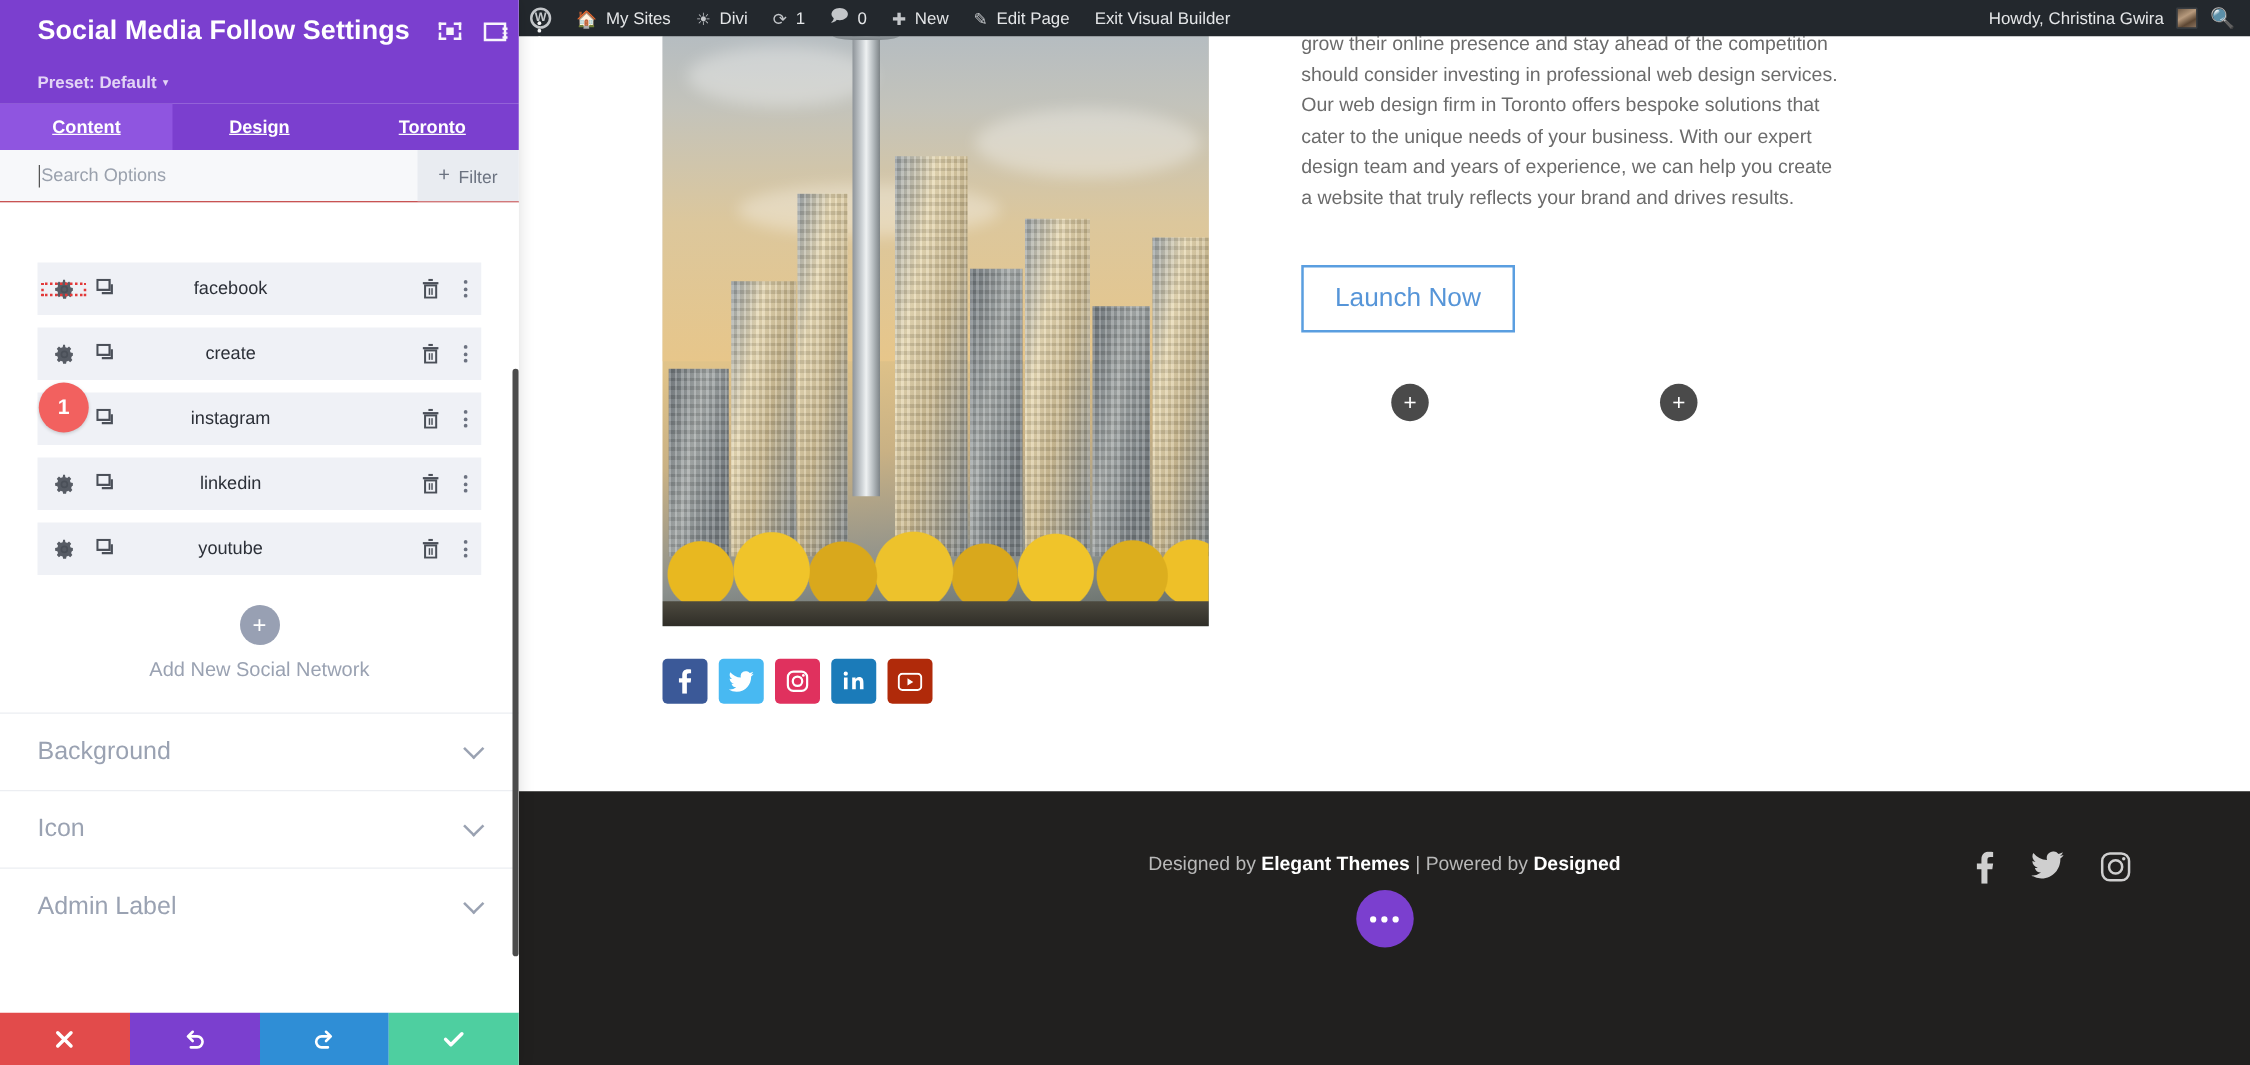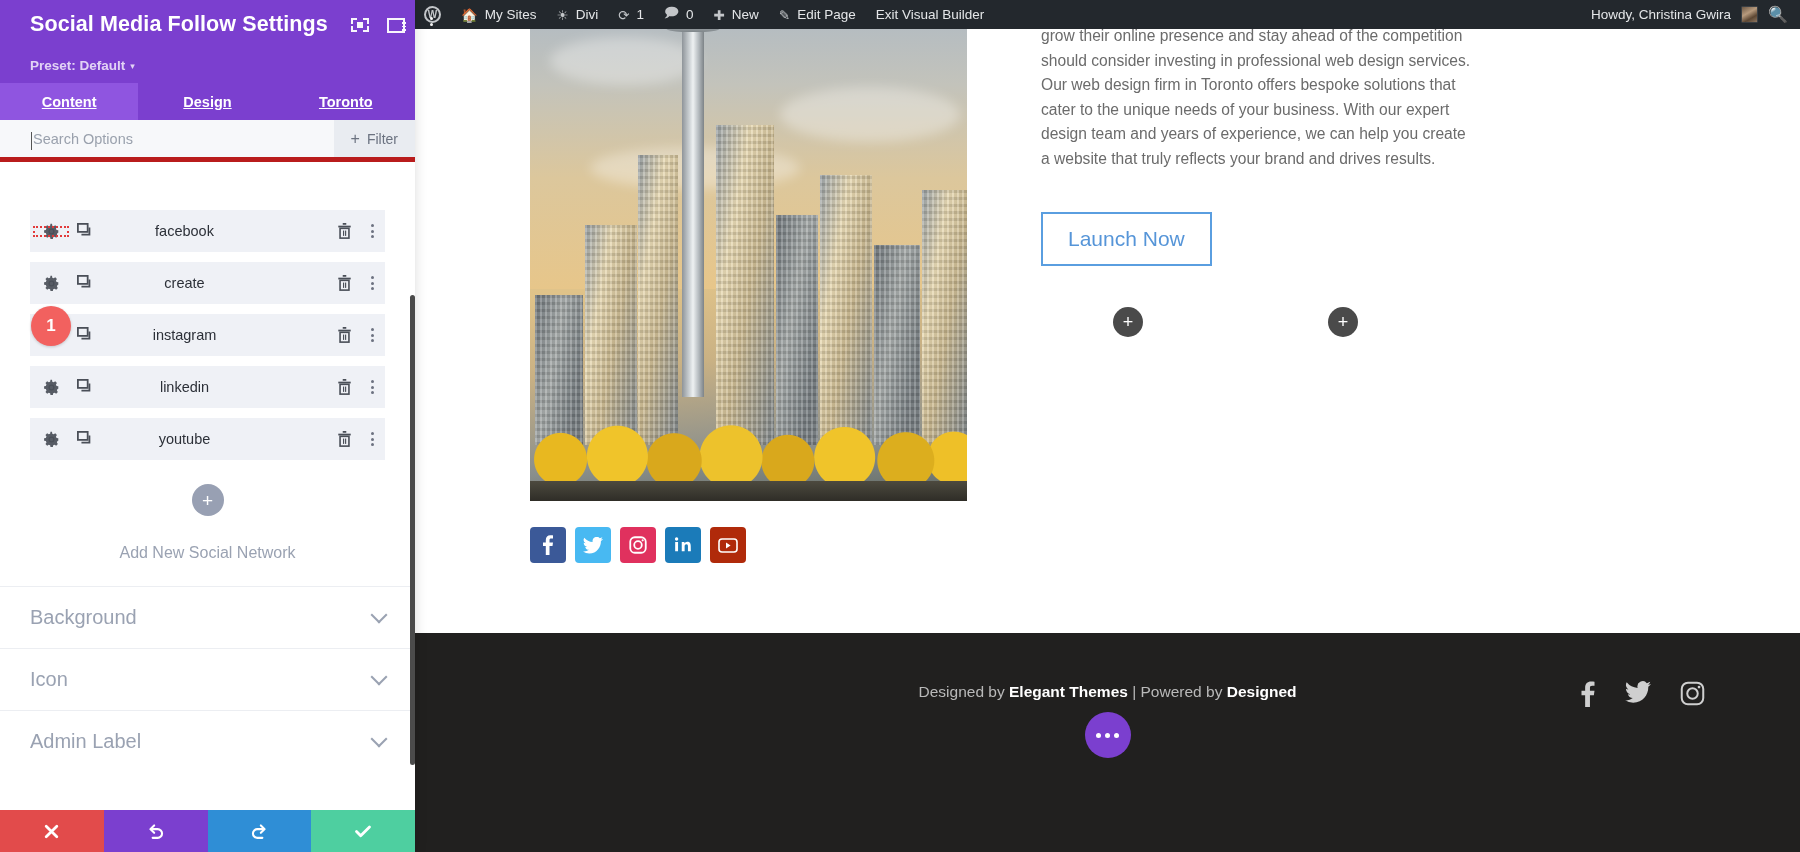--- a/index.html
+++ b/index.html
@@ -57,21 +57,21 @@
 
   .panel-tabs { display: flex; background: #7b3fcf; height: 37px; }
   .panel-tab {
     flex: 1; display: flex; align-items: center; justify-content: center;
     color: #fff; font-size: 14.5px; font-weight: bold; cursor: pointer; text-decoration: underline;
   }
   .panel-tab.active { background: #8f55e0; }
 
   .search-row {
     display: flex; align-items: center; height: 42px;
-    background: #f7f8fa; border-bottom: 5px solid #b91c1c; position: relative;
+    background: #f7f8fa; border-bottom: 1px solid #b91c1c; position: relative;
   }
   .search-input {
     flex: 1; border: 0; outline: 0; background: transparent;
     font-family: "Liberation Sans", sans-serif;
     font-size: 14.5px; color: #6b7280; padding: 0 14px 0 33px;
   }
   .search-input::placeholder { color: #9aa1ad; }
   .search-caret {
     position: absolute; left: 31px; top: 12px; width: 1px; height: 18px; background: #555;
   }
@@ -107,21 +107,21 @@
   .rowdots-wrap { width: 26px; display: flex; align-items: center; justify-content: center; cursor: pointer; }
   .rowdots { display: flex; flex-direction: column; gap: 2.6px; }
   .rowdots i { width: 3px; height: 3px; border-radius: 50%; background: #6c7280; display: block; }
 
   .add-block { text-align: center; padding: 14px 0 24px; }
   .add-circle {
     width: 32px; height: 32px; border-radius: 50%; background: #98a0b3;
     color: #fff; display: inline-flex; align-items: center; justify-content: center;
     font-size: 19px; line-height: 1; cursor: pointer;
   }
-  .add-text { margin-top: 28px; color: #9aa2b2; font-size: 16px; }
+  .add-text { margin-top: 12px; color: #9aa2b2; font-size: 16px; }
 
   .accordion-item {
     border-top: 1px solid #eceef2;
     height: 62px; display: flex; align-items: center;
     padding: 0 30px; cursor: pointer;
   }
   .accordion-label { flex: 1; font-size: 20px; color: #9aa2b2; }
   .chev {
     width: 12px; height: 12px; border-right: 2px solid #9aa2b2; border-bottom: 2px solid #9aa2b2;
     transform: rotate(45deg); margin-top: -6px;

